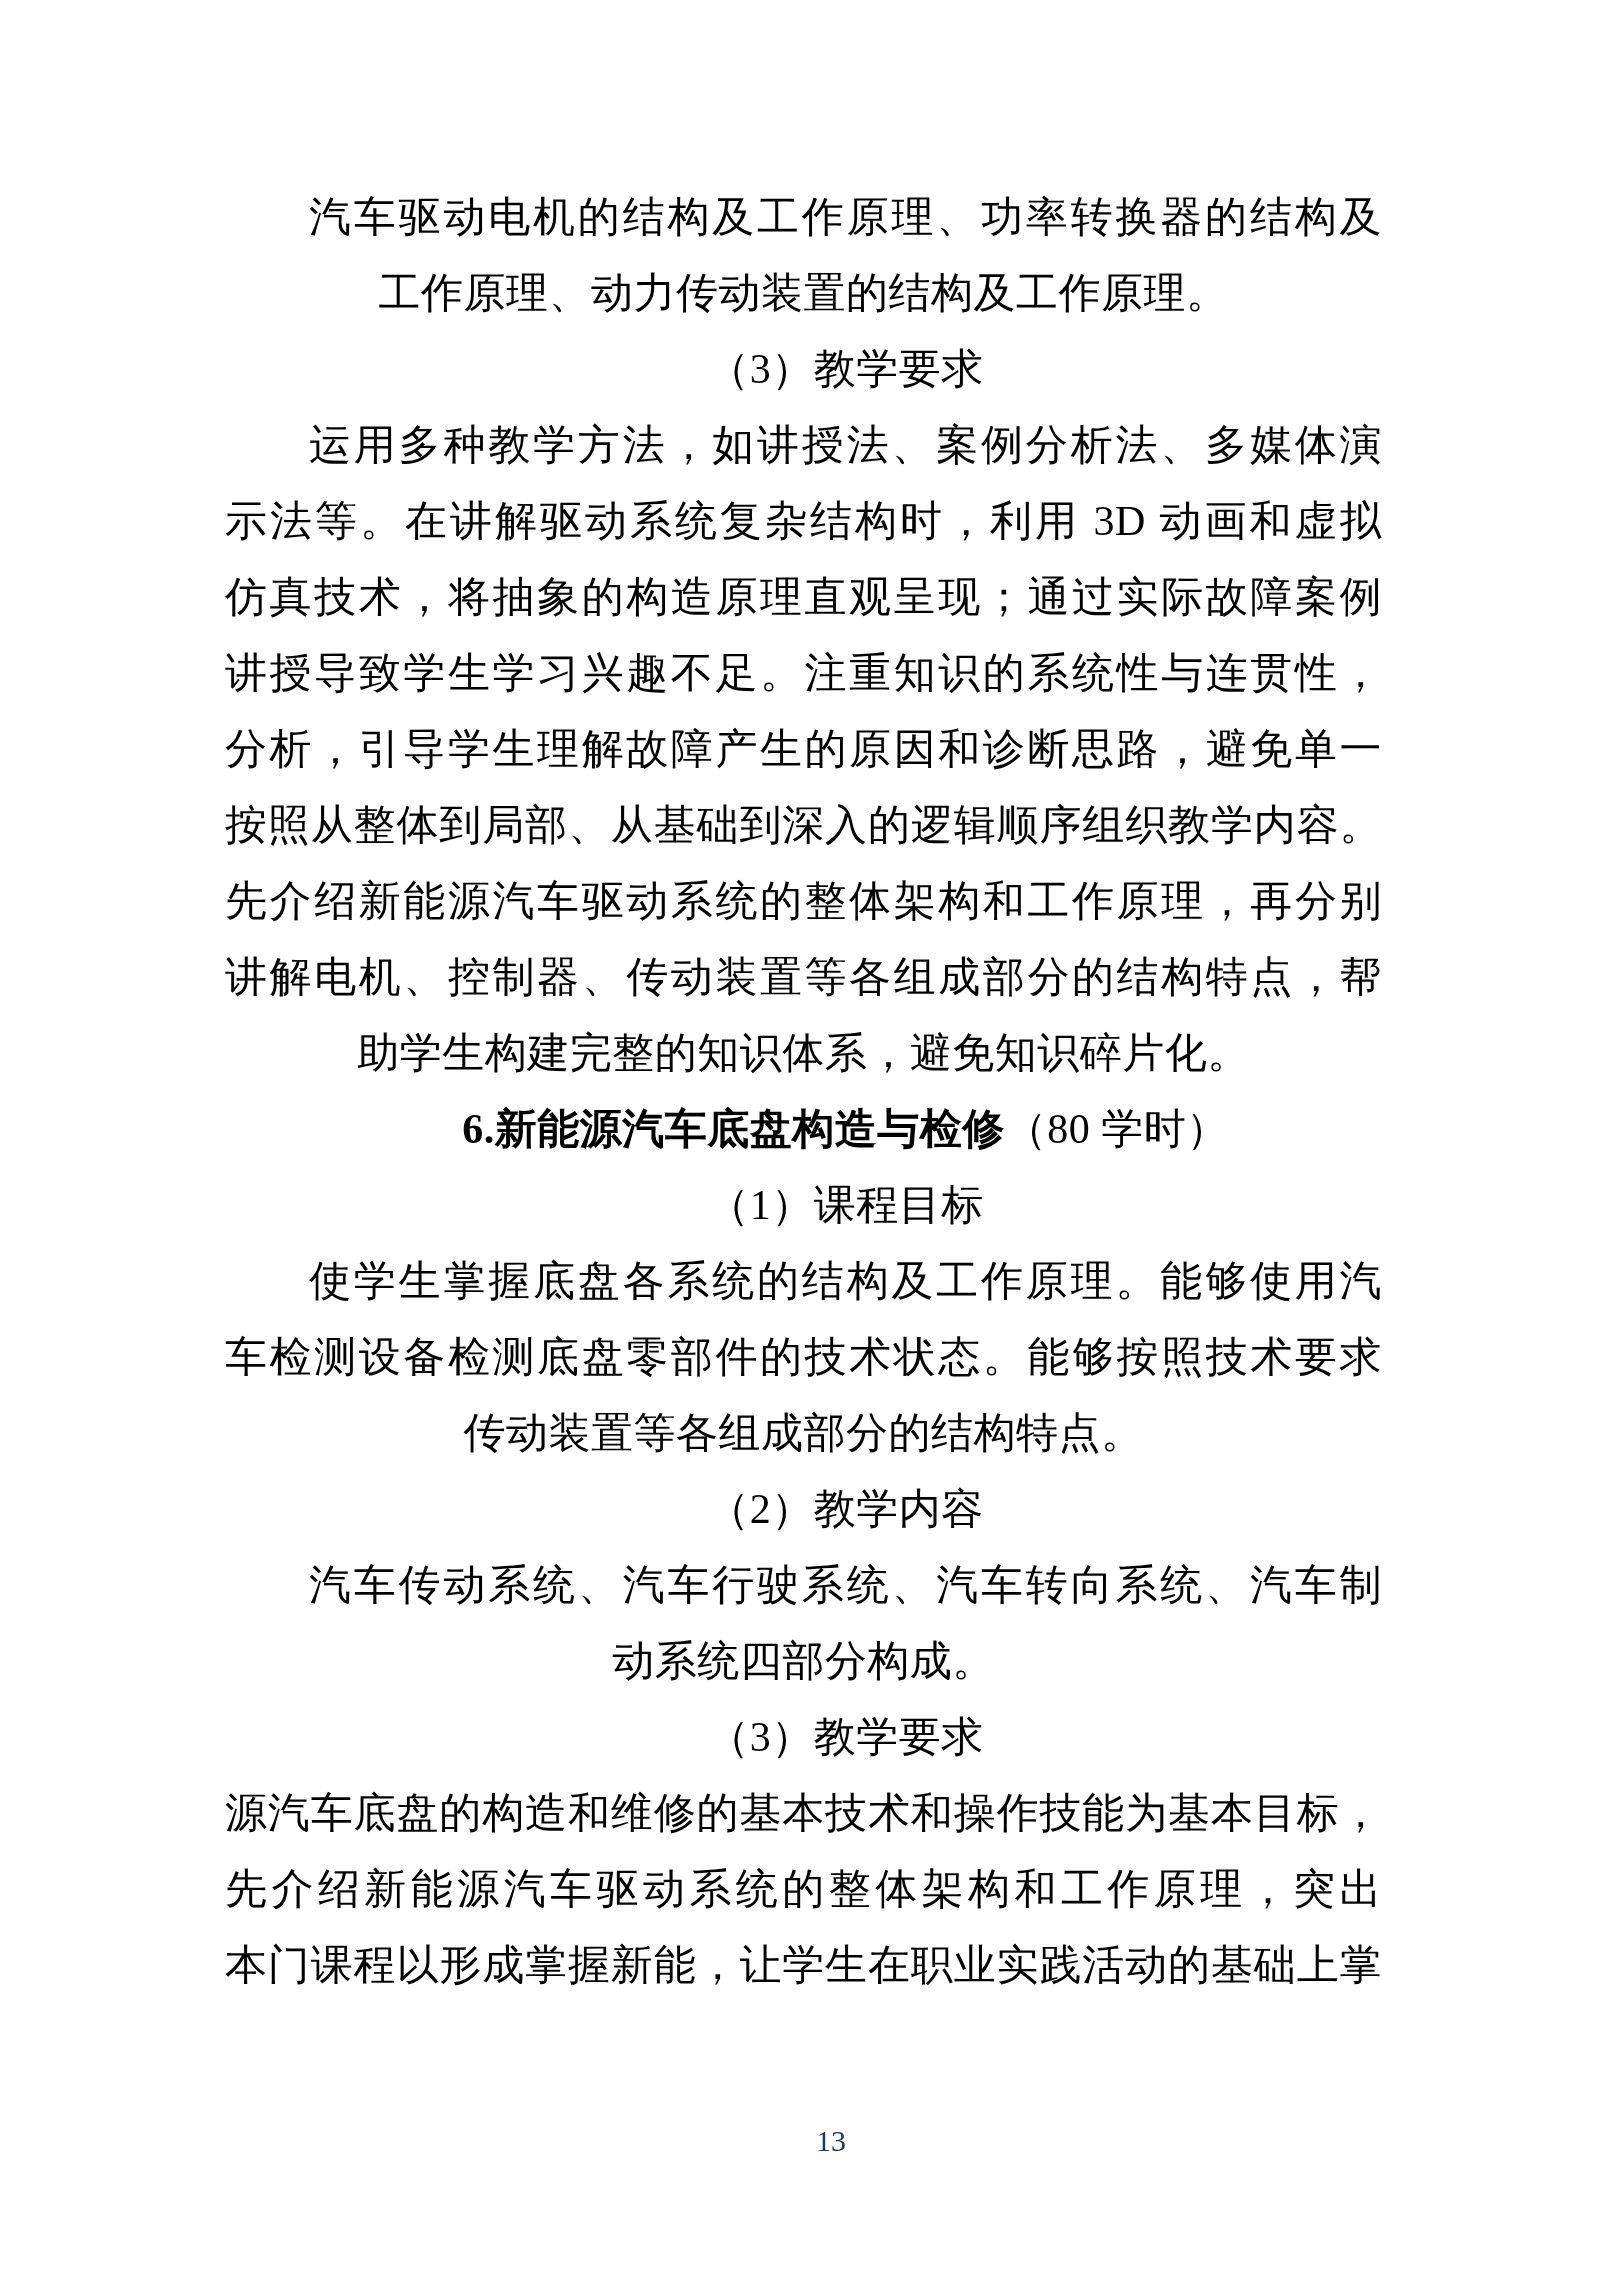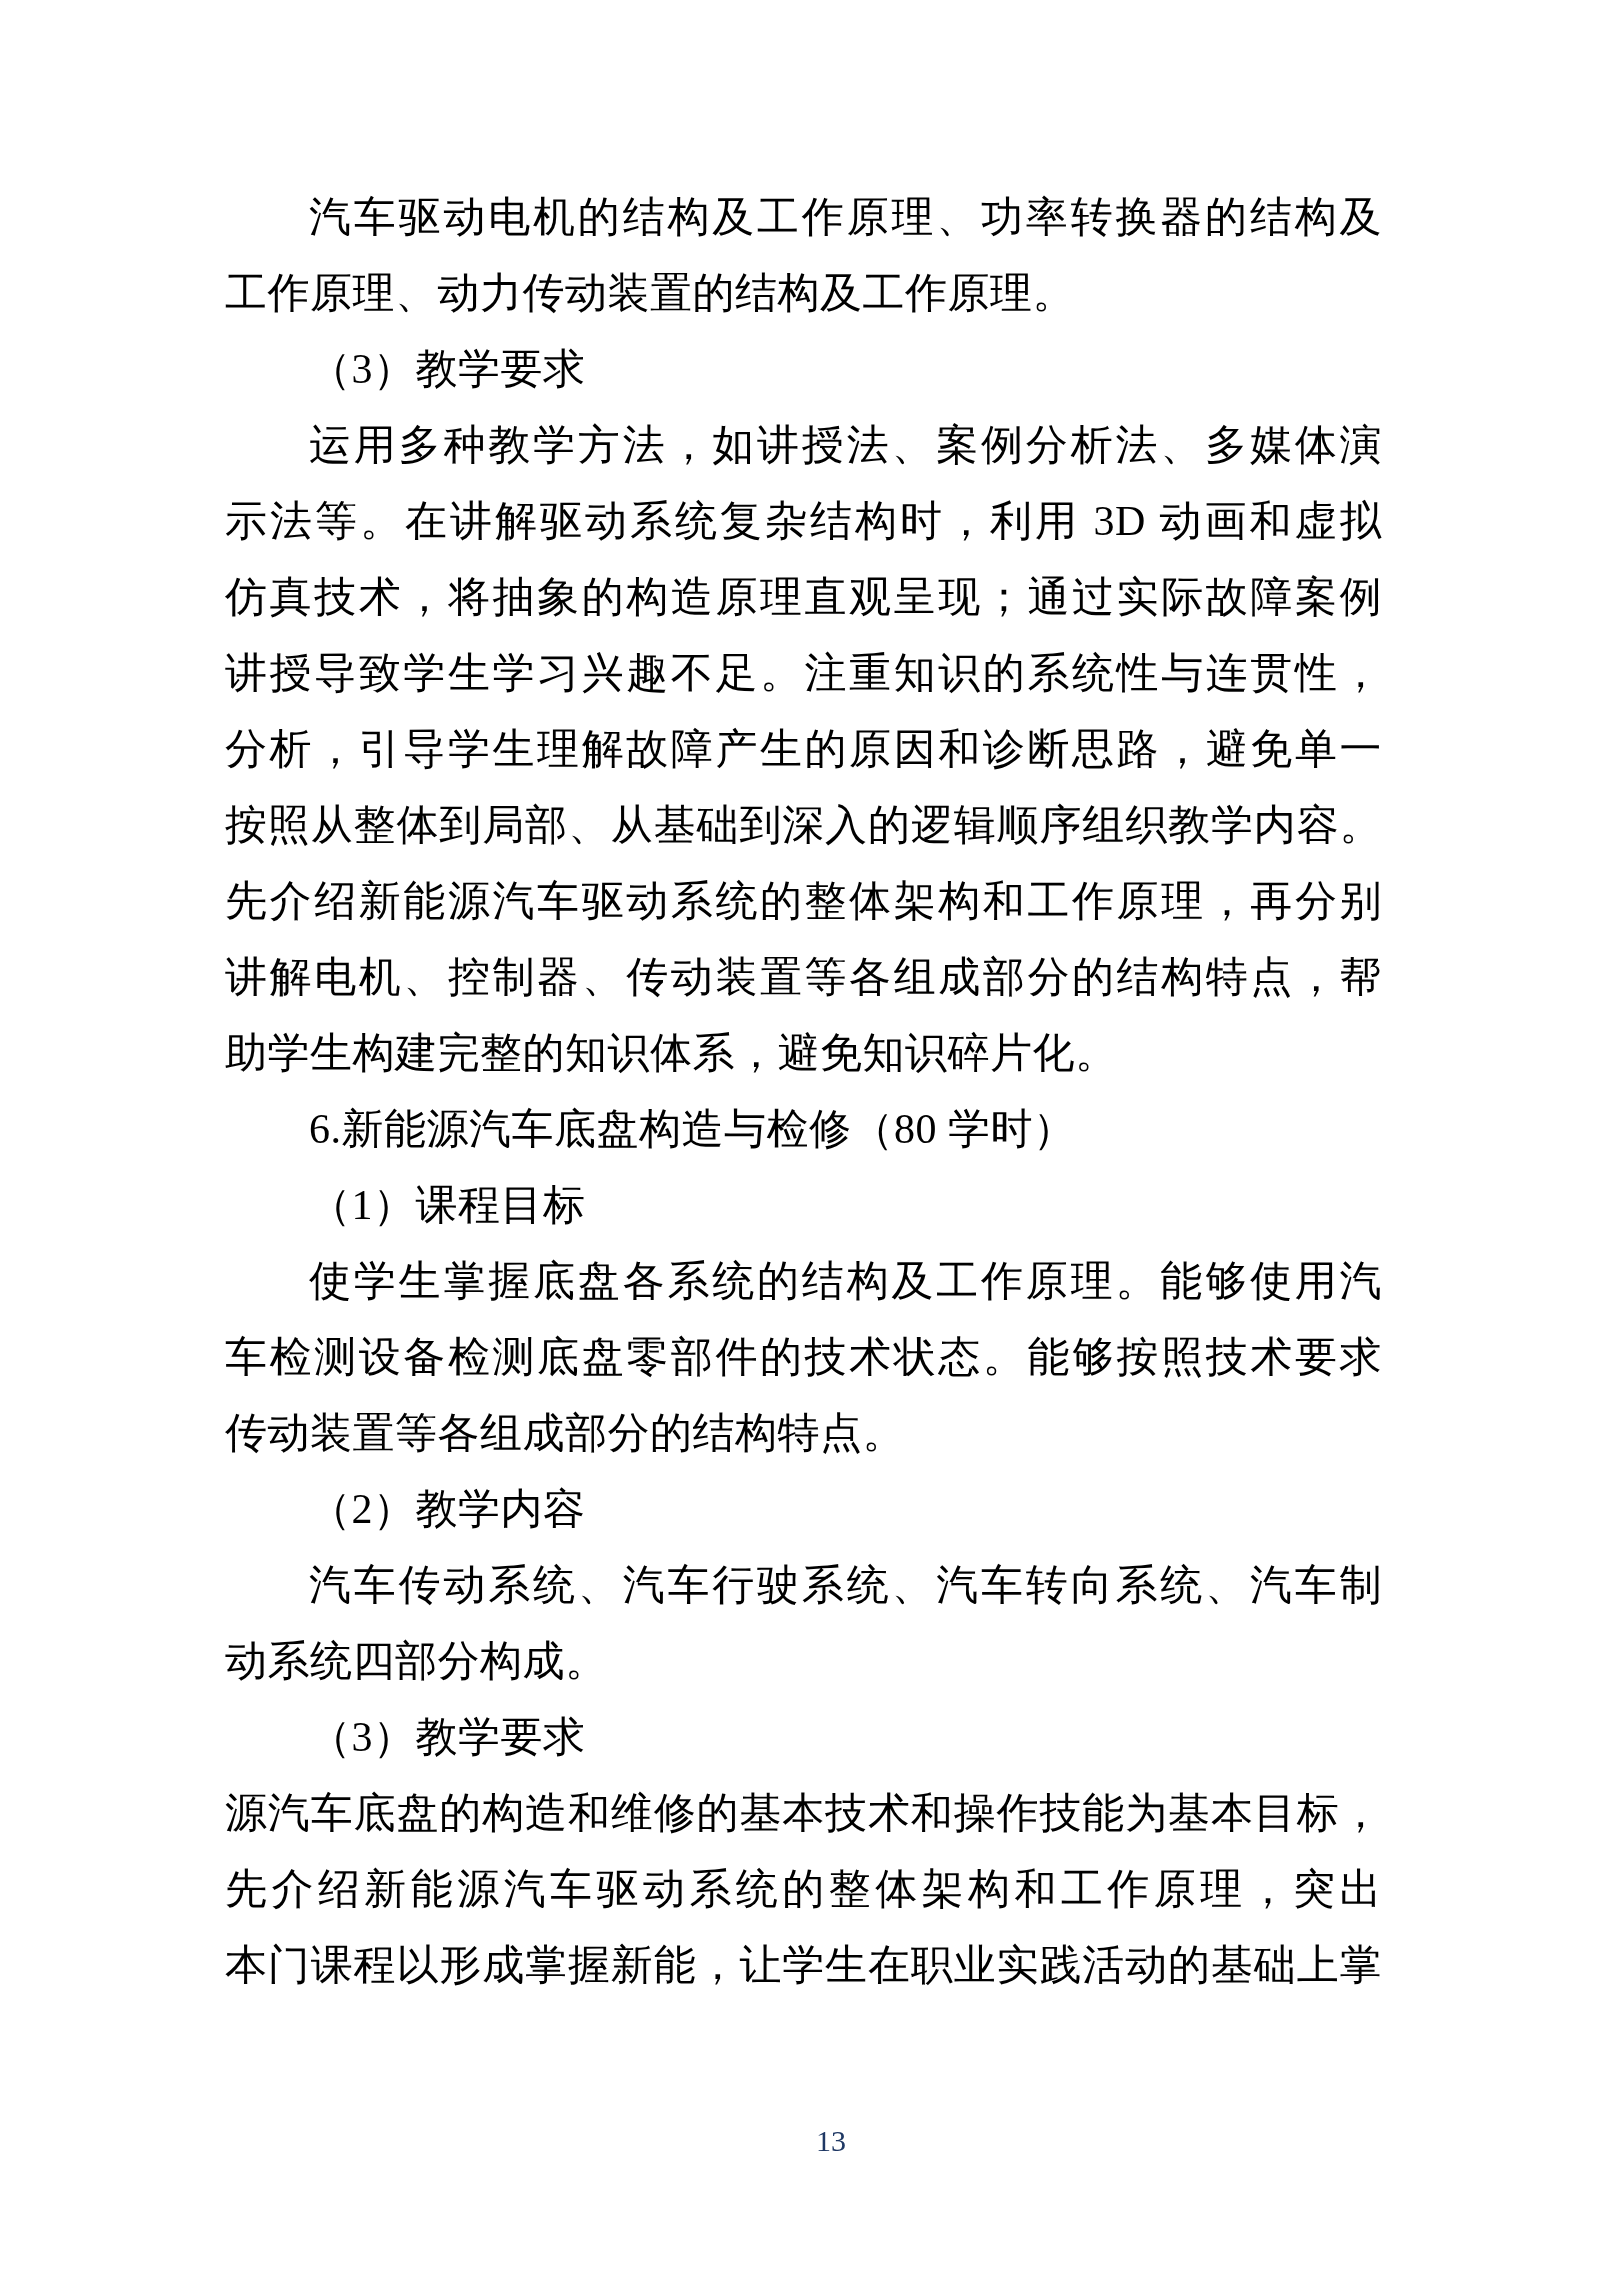--- a/index.html
+++ b/index.html
@@ -19,33 +19,33 @@
   .textblock {
     position: absolute;
     left: 225px;
     top: 179px;
     width: 1157px;
     font-size: 42px;
   }
   .line {
     height: 76px;
     line-height: 76px;
-    text-align: left;
+    text-align: center;
     letter-spacing: 0.5px;
   }
   .line.indent {
     padding-left: 84px;
   }
   .line.justify {
     text-align: justify;
     text-align-last: justify;
     text-justify: inter-character;
   }
   .line .bold {
-    font-weight: 400;
+    font-weight: 700;
   }
   .page-number {
     position: absolute;
     top: 2121px;
     left: 8px;
     width: 100%;
     text-align: center;
     font-size: 30px;
     line-height: 39px;
     color: #1f3864;

